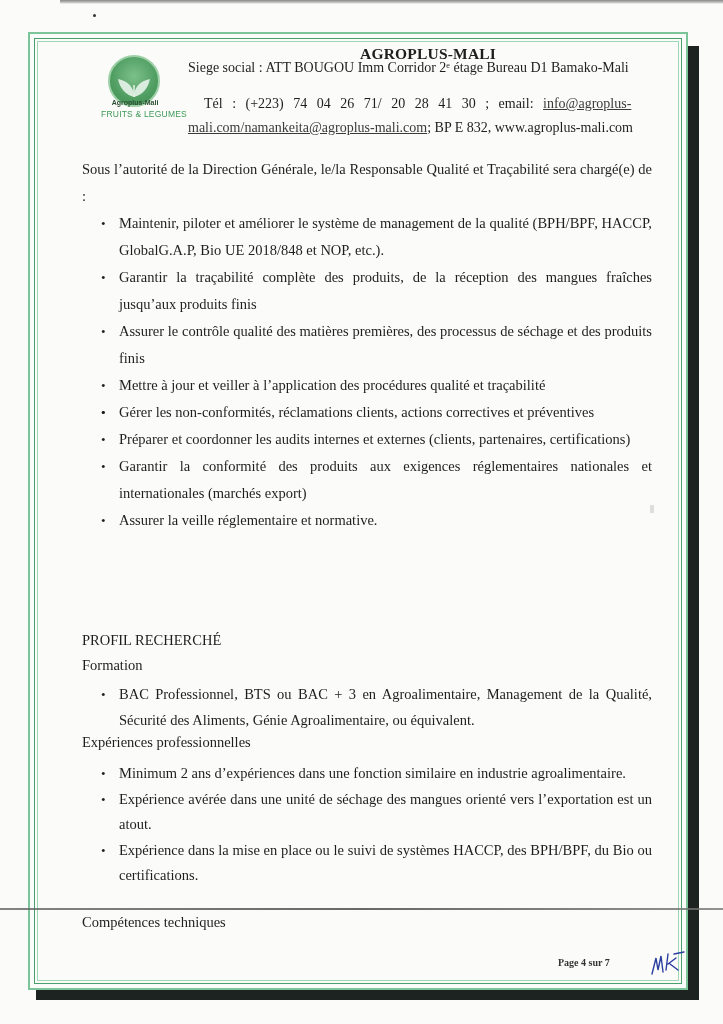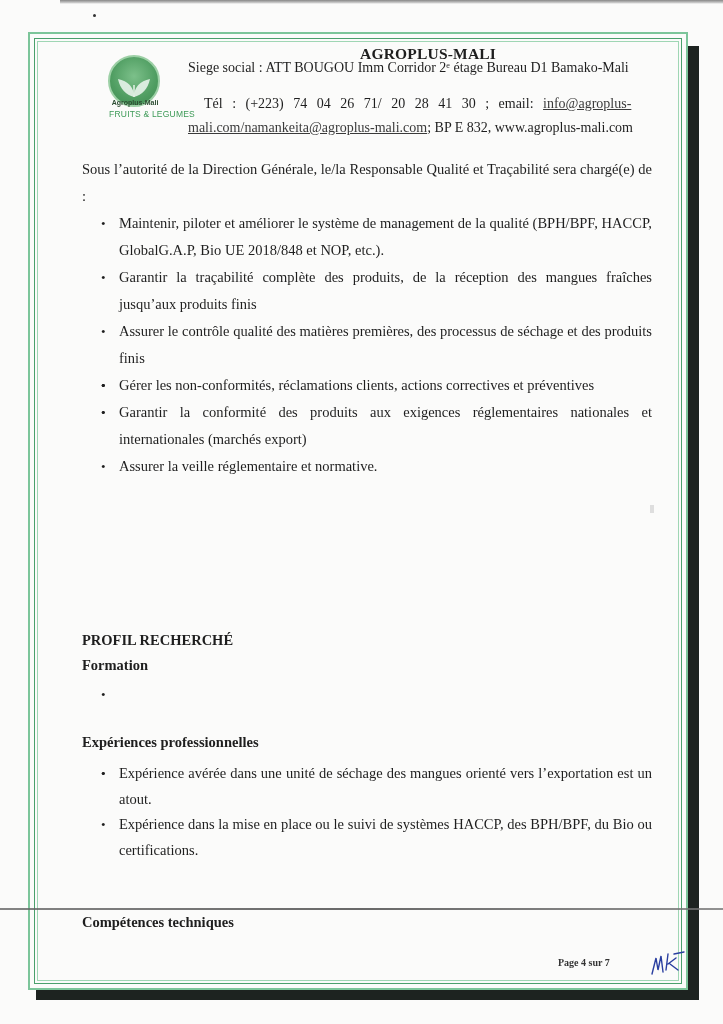--- a/index.html
+++ b/index.html
@@ -44,21 +44,21 @@
       background: radial-gradient(circle at 50% 40%, #7cc08a 0%, #4f9d61 60%, #3e8a50 100%);
       border: 2px solid #9dd0a6;
       box-sizing: border-box;
     }
     .logo svg { position: absolute; left: 0; top: 0; }
     .logo-name {
       position: absolute; left: 96px; top: 99px; width: 78px; text-align: center;
       font-family: "Liberation Sans", sans-serif; font-size: 7px; font-weight: bold; color: #2d4d33;
     }
     .logo-tagline {
-      position: absolute; left: 108px; top: 109px; width: 88px; text-align: center;
+      position: absolute; left: 100px; top: 109px; width: 88px; text-align: center;
       font-family: "Liberation Sans", sans-serif; font-size: 8.5px; color: #3d9a57; letter-spacing: 0.2px;
     }
     .company-name {
       position: absolute; left: 360px; top: 45px;
       font-size: 15.5px; font-weight: bold; letter-spacing: 0.2px;
     }
     .hdr-line {
       position: absolute; left: 188px; font-size: 14px; white-space: nowrap;
     }
     .hdr-line.l1 { top: 60px; }
@@ -73,21 +73,21 @@
     .content p { margin: 0; text-align: justify; }
     ul.bl { list-style: none; margin: 0; padding: 0; }
     ul.bl li {
       position: relative; padding-left: 37px; text-align: justify;
       margin-bottom: 0;
     }
     ul.bl li .dot {
       position: absolute; left: 19px; top: 0; font-size: 13px;
     }
     .sec-title {
-      position: absolute; left: 82px; font-size: 14.5px; font-weight: bold;
+      position: absolute; left: 82px; font-size: 14.5px; font-weight: normal;
     }
     .sub-list {
       position: absolute; left: 82px; width: 570px; font-size: 14.5px; line-height: 25.5px;
     }
     .rule {
       position: absolute; left: 0; top: 908px; width: 723px; height: 2px;
       background: linear-gradient(to right, #666, #444 50%, #777);
       opacity: 0.8;
     }
     .page-no {
@@ -130,40 +130,40 @@
 <div class="hdr-line l3">
   <span class="lnk">mali.com/namankeita@agroplus-mali.com</span><span>; BP E 832, www.agroplus-mali.com</span>
 </div>
 
 <div class="content">
   <p>Sous l’autorité de la Direction Générale, le/la Responsable Qualité et Traçabilité sera chargé(e) de :</p>
   <ul class="bl" id="intro-list">
       <li><span class="dot">•</span><span>Maintenir, piloter et améliorer le système de management de la qualité (BPH/BPF, HACCP, GlobalG.A.P, Bio UE 2018/848 et NOP, etc.).</span></li>
       <li><span class="dot">•</span><span>Garantir la traçabilité complète des produits, de la réception des mangues fraîches jusqu’aux produits finis</span></li>
       <li><span class="dot">•</span><span>Assurer le contrôle qualité des matières premières, des processus de séchage et des produits finis</span></li>
-      <li><span class="dot">•</span></li>
+      <li><span class="dot">•</span><span>Mettre à jour et veiller à l’application des procédures qualité et traçabilité</span></li>
       <li><span class="dot">•</span></li>
       <li><span class="dot">•</span><span>Gérer les non-conformités, réclamations clients, actions correctives et préventives</span></li>
-      <li><span class="dot">•</span></li>
+      <li><span class="dot">•</span><span>Préparer et coordonner les audits internes et externes (clients, partenaires, certifications)</span></li>
       <li><span class="dot">•</span><span>Garantir la conformité des produits aux exigences réglementaires nationales et internationales (marchés export)</span></li>
       <li><span class="dot">•</span><span>Assurer la veille réglementaire et normative.</span></li>
     </ul>
 </div>
 
 <div class="sec-title" style="top:632px;">PROFIL RECHERCHÉ</div>
 <div class="sec-title" style="top:657px;">Formation</div>
 <div class="sub-list" style="top:682px;">
   <ul class="bl" id="formation-list">
-      <li><span class="dot">•</span></li>
+      <li><span class="dot">•</span><span>BAC Professionnel, BTS ou BAC + 3 en Agroalimentaire, Management de la Qualité, Sécurité des Aliments, Génie Agroalimentaire, ou équivalent.</span></li>
     </ul>
 </div>
 <div class="sec-title" style="top:734px;text-align:right;">Expériences professionnelles</div>
 <div class="sub-list" style="top:761px;">
   <ul class="bl" id="experience-list">
-      <li><span class="dot">•</span></li>
+      <li><span class="dot">•</span><span>Minimum 2 ans d’expériences dans une fonction similaire en industrie agroalimentaire.</span></li>
       <li><span class="dot">•</span><span>Expérience avérée dans une unité de séchage des mangues orienté vers l’exportation est un atout.</span></li>
       <li><span class="dot">•</span><span>Expérience dans la mise en place ou le suivi de systèmes HACCP, des BPH/BPF, du Bio ou certifications.</span></li>
     </ul>
 </div>
 
 <div class="rule"></div>
 <div class="sec-title" style="top:914px;">Compétences techniques</div>
 
 <div class="smudge"></div>
 

